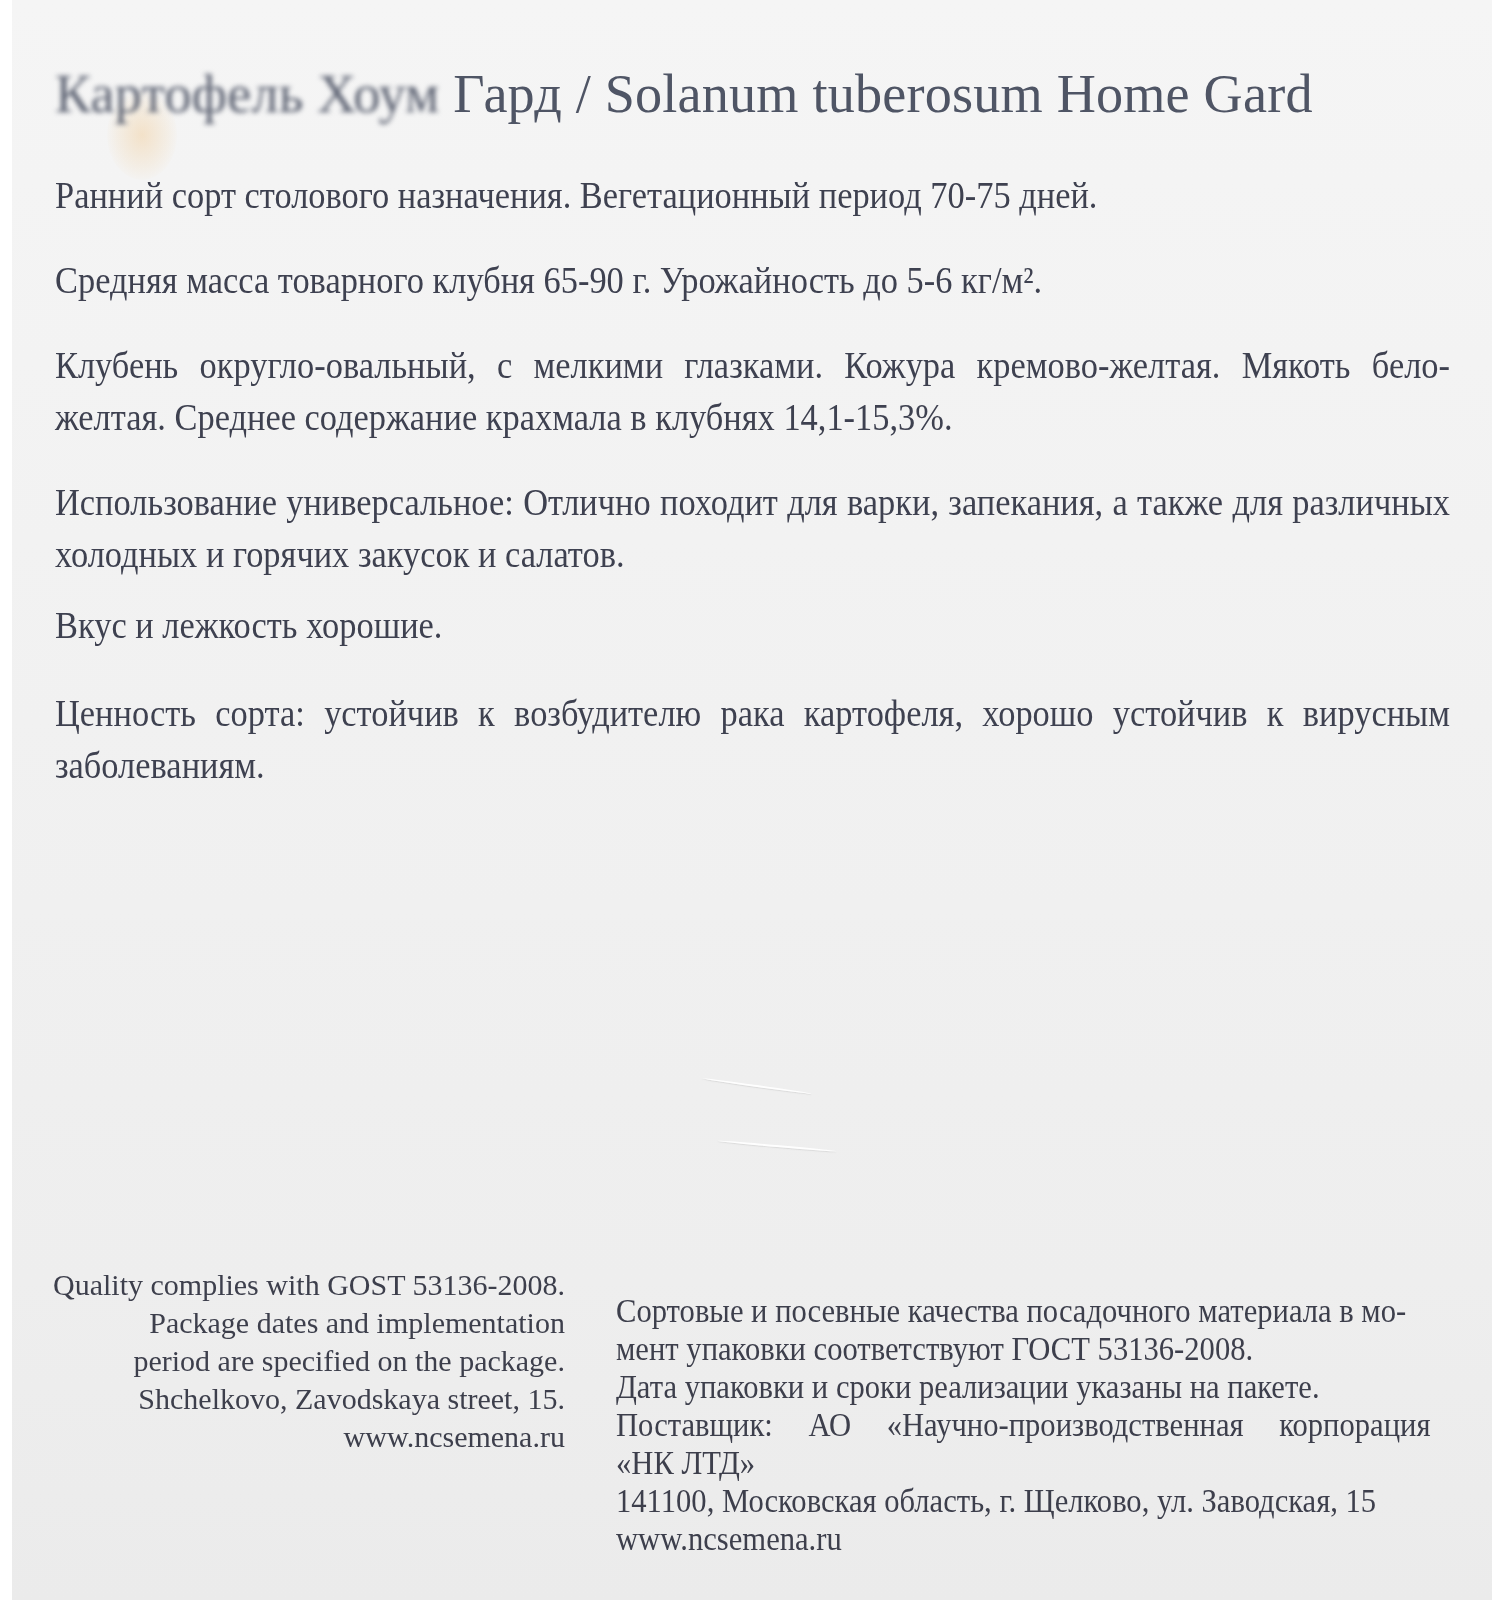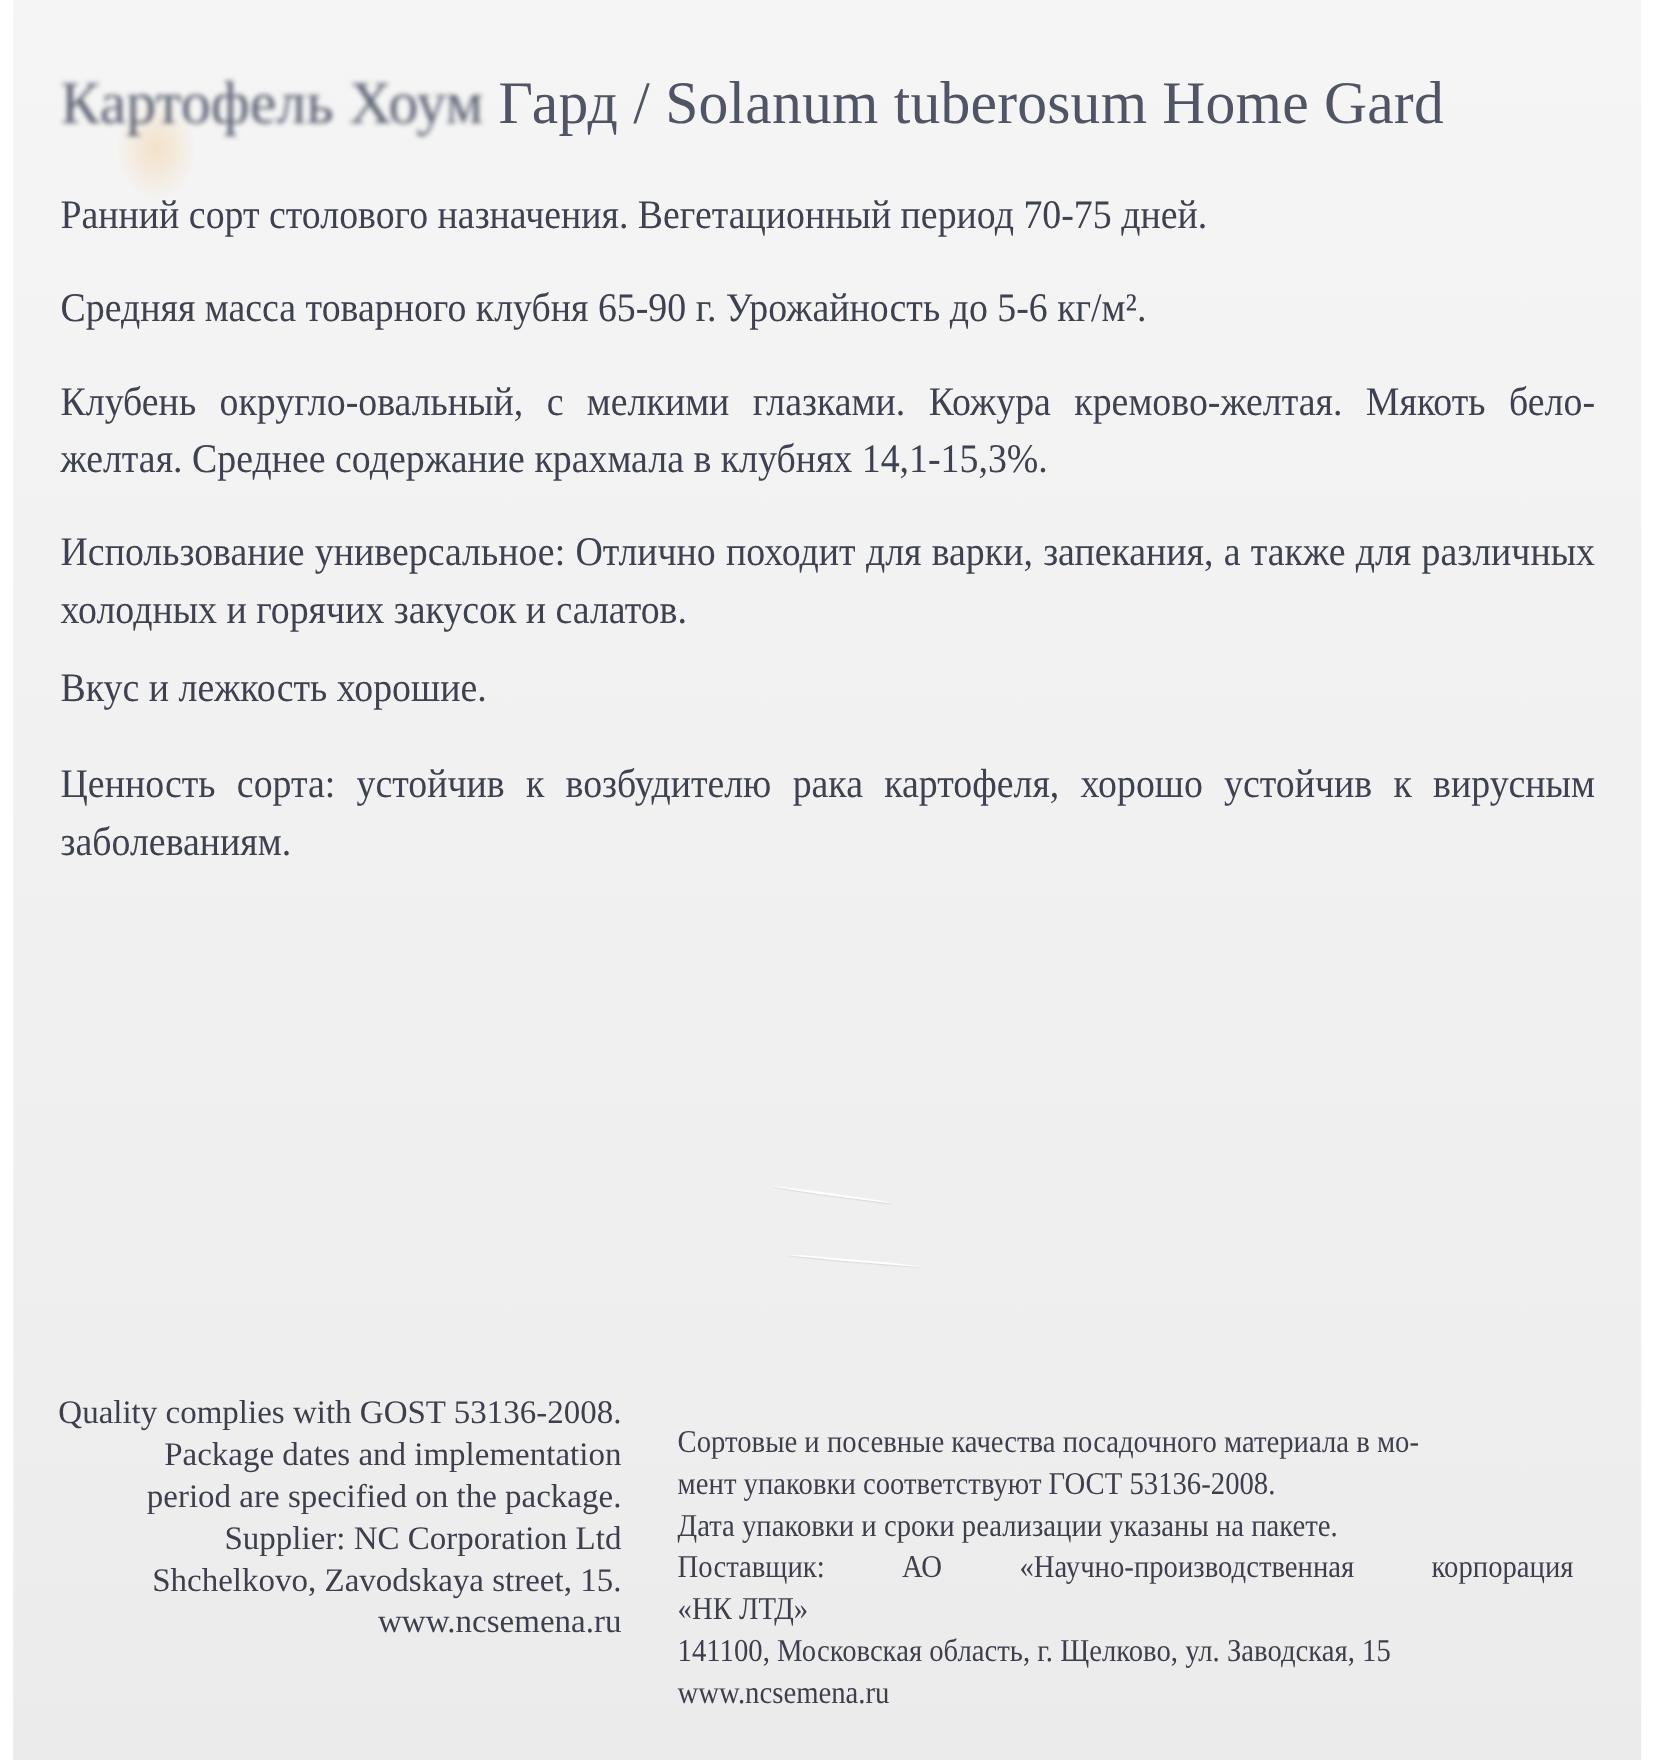--- a/index.html
+++ b/index.html
@@ -80,21 +80,21 @@
       line-height: 38px;
       color: #3d3f4c;
     }
     .footer-left div { white-space: nowrap; text-align: right; }
 
     .footer-right {
       position: absolute;
       left: 616px;
       top: 1292px;
       width: 820px;
-      font-size: 29px;
+      font-size: 34px;
       line-height: 38px;
       color: #3d3f4c;
     }
     .footer-right .line {
       white-space: nowrap;
       transform: scaleX(0.9);
       transform-origin: left top;
     }
     .footer-right .justify {
       display: flex;
@@ -119,21 +119,20 @@
 <div class="body-text p2" style="width:1500px;">Средняя масса товарного клубня 65-90 г. Урожайность до 5-6 кг/м².</div>
 <div class="body-text p3" style="width:1500px;">Клубень округло-овальный, с мелкими глазками. Кожура кремово-желтая. Мякоть бело-желтая. Среднее содержание крахмала в клубнях 14,1-15,3%.</div>
 <div class="body-text p4" style="width:1500px;">Использование универсальное: Отлично походит для варки, запекания, а также для различных холодных и горячих закусок и салатов.</div>
 <div class="body-text p5" style="width:1500px;">Вкус и лежкость хорошие.</div>
 <div class="body-text p6" style="width:1500px;">Ценность сорта: устойчив к возбудителю рака картофеля, хорошо устойчив к вирусным заболеваниям.</div>
 
 <div class="footer-left">
   <div>Quality complies with GOST 53136-2008.</div>
   <div>Package dates and implementation</div>
   <div>period are specified on the package.</div>
-  <div>Supplier: NC Corporation Ltd</div>
   <div>Shchelkovo, Zavodskaya street, 15.</div>
   <div>www.ncsemena.ru</div>
 </div>
 
 <div class="footer-right">
   <div class="line">Сортовые и посевные качества посадочного материала в мо-</div>
   <div class="line">мент упаковки соответствуют ГОСТ 53136-2008.</div>
   <div class="line">Дата упаковки и сроки реализации указаны на пакете.</div>
   <div class="line justify">
     <span>Поставщик:</span>

